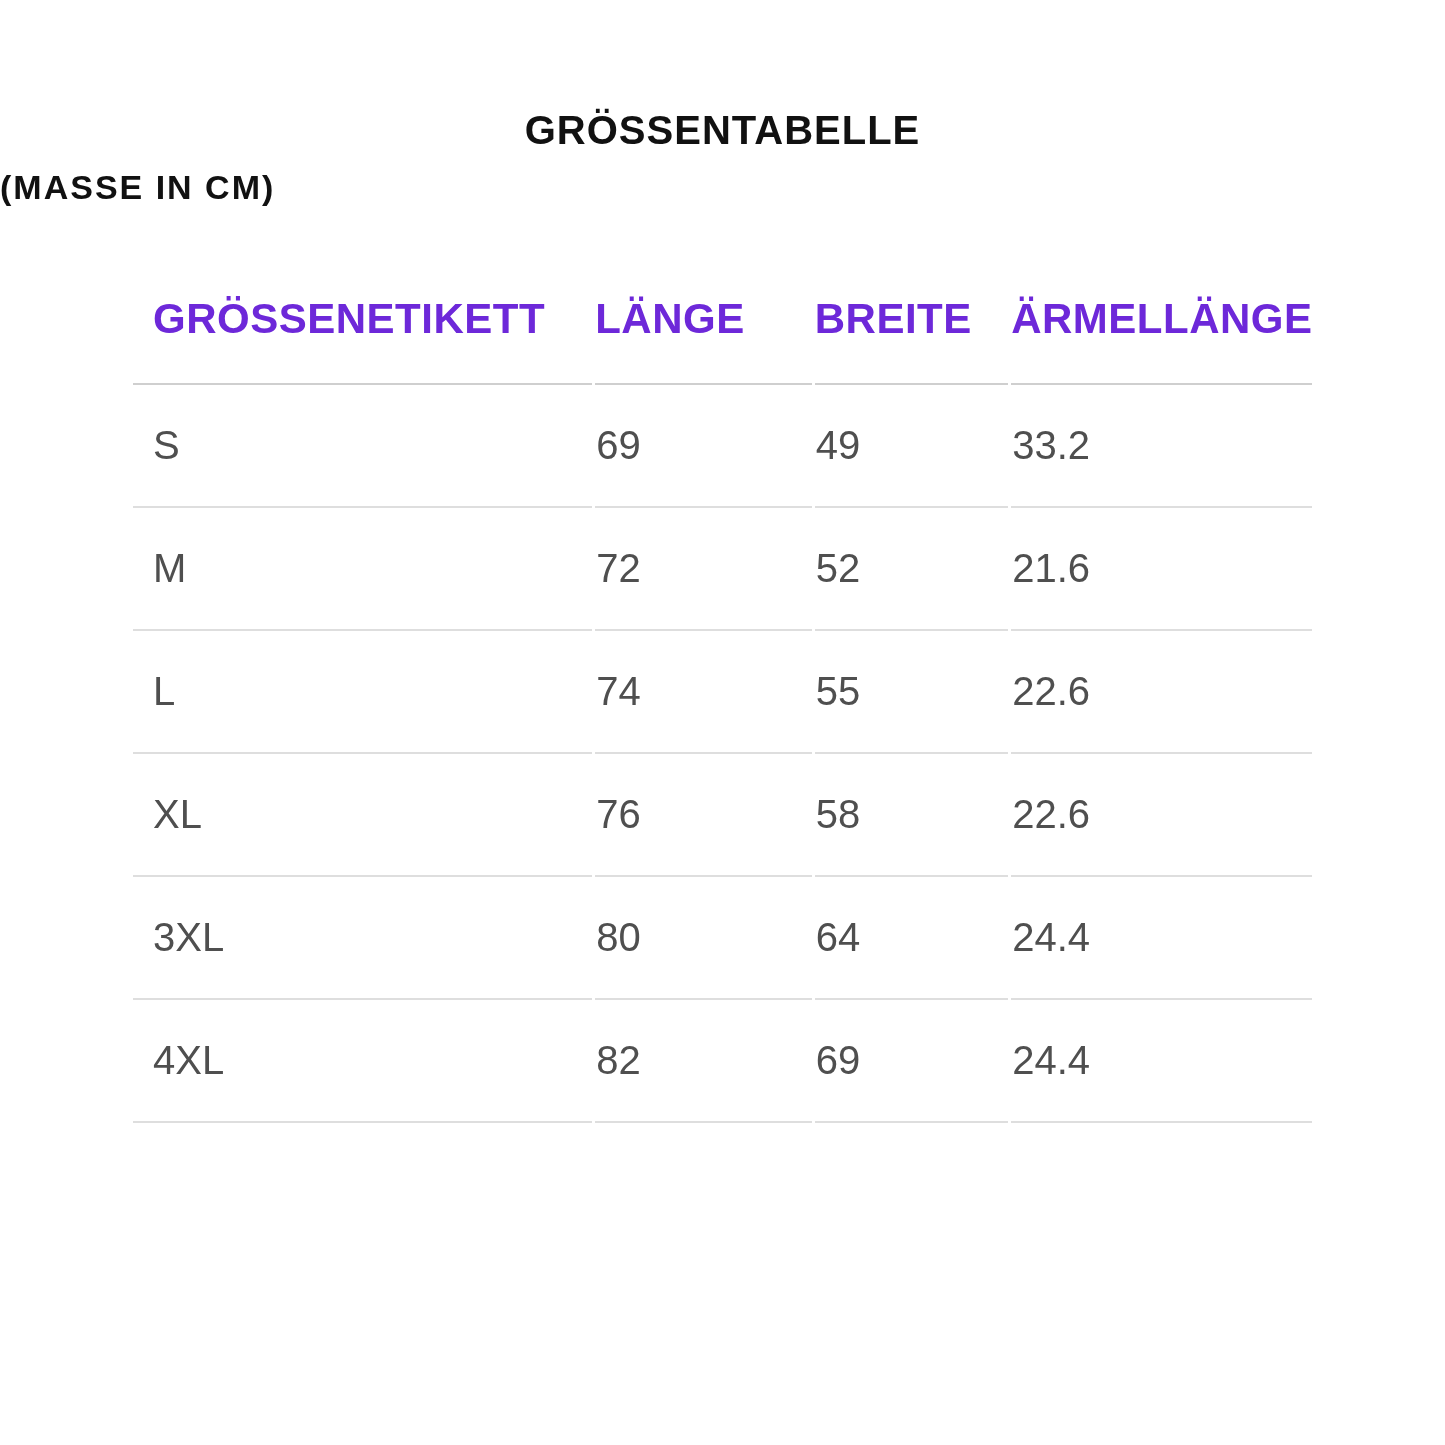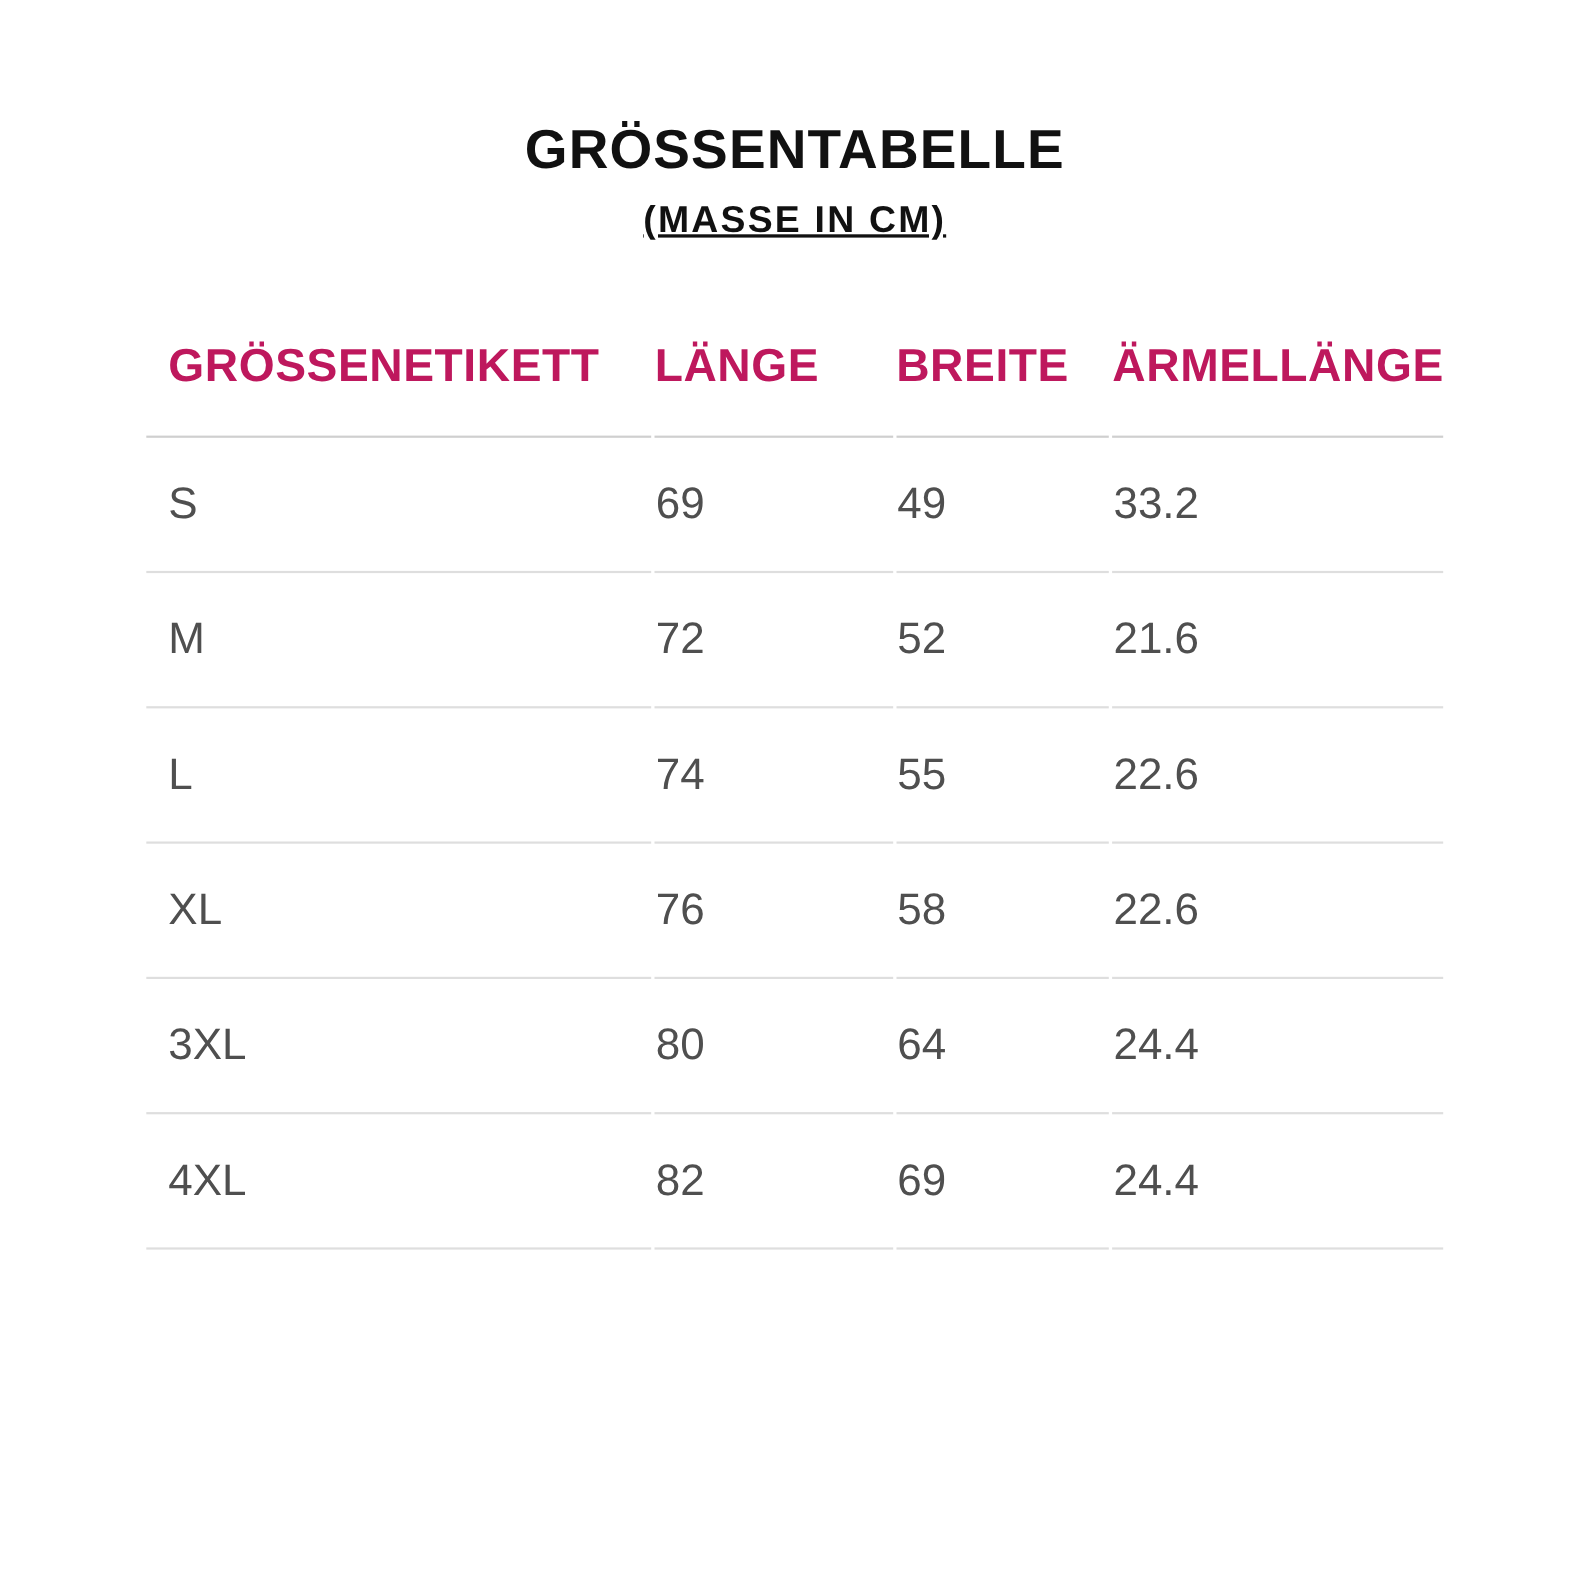--- a/index.html
+++ b/index.html
@@ -12,51 +12,50 @@
     width: 1445px;
     height: 1445px;
     background: #ffffff;
     box-sizing: border-box;
     padding-top: 104px;
     overflow: hidden;
   }
   .title {
     margin: 0;
     text-align: center;
-    font-size: 50px;
+    font-size: 40px;
     font-weight: bold;
     letter-spacing: 1px;
     color: #111111;
     line-height: 1.3;
   }
   .subtitle {
     margin-top: 12px;
-    text-align: center;
+    text-align: left;
     font-size: 34px;
     font-weight: bold;
     letter-spacing: 2px;
     color: #111111;
-    text-decoration: underline;
   }
   table.size-table {
     width: 1185px;
     margin: 88px auto 0 auto;
     border-collapse: separate;
     border-spacing: 3px 0;
     table-layout: fixed;
   }
   col.c1 { width: 458px; }
   col.c2 { width: 216px; }
   col.c3 { width: 193px; }
   col.c4 { width: 300px; }
   th {
     text-align: left;
     font-size: 42px;
     font-weight: bold;
-    color: #be185d;
+    color: #6d28d9;
     letter-spacing: 0.5px;
     padding: 0 0 40px 0;
     border-bottom: 2px solid #cfcfcf;
     white-space: nowrap;
     overflow: visible;
   }
   th:first-child { padding-left: 20px; }
   td {
     height: 119px;
     vertical-align: middle;

